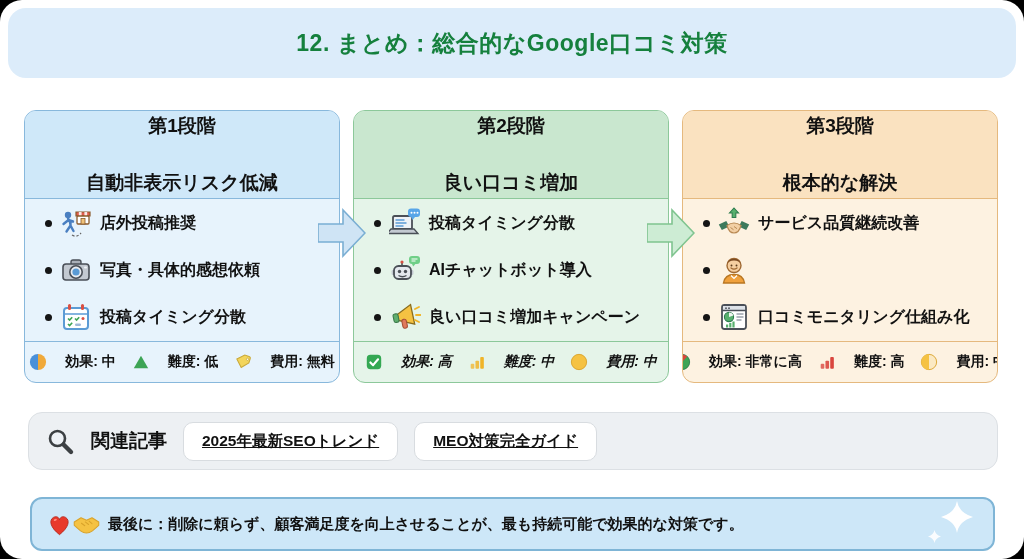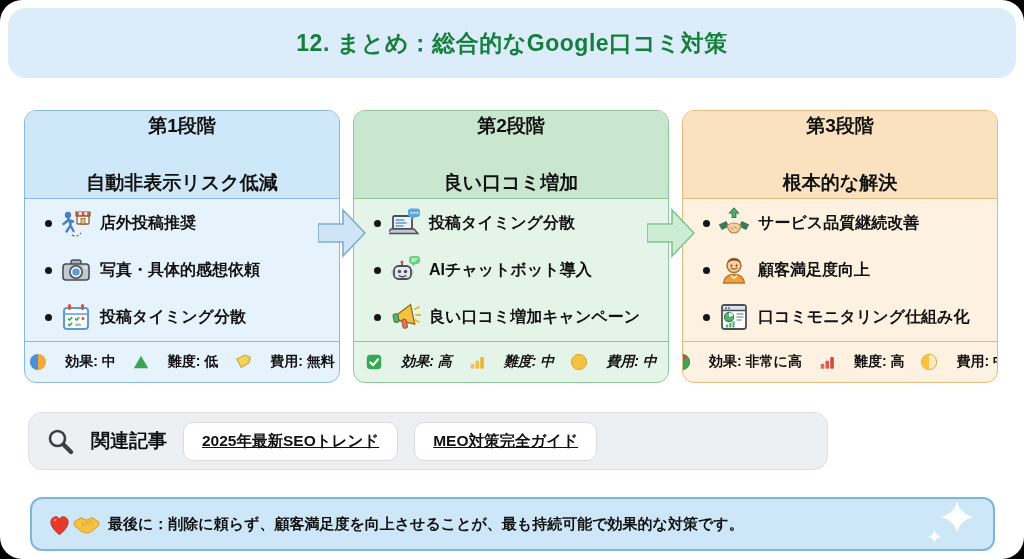--- a/index.html
+++ b/index.html
@@ -63,21 +63,21 @@
   .c3{border-color:#e5b97e;background:#fdf2e1;}
   .c3 .card-head{background:#fae2c0;border-color:#e5b97e;}
   .c3 .card-foot{border-color:#e5b97e;}
   
   .flow-arrow{position:absolute;top:205px;width:48px;height:56px;z-index:5;}
   .flow-arrow svg{width:48px;height:56px;display:block;}
   .arrow-1{left:318px;}
   .arrow-2{left:647px;}
   
   .related{
-    position:absolute;top:412px;left:28px;width:800px;height:58px;box-sizing:border-box;
+    position:absolute;top:412px;left:28px;width:970px;height:58px;box-sizing:border-box;
     background:#edf0f3;border:1px solid #dce0e4;border-radius:14px;
     display:flex;align-items:center;gap:16px;padding:0 16px;
   }
   .search-ic svg{width:30px;height:30px;display:block;}
   .related-label{font-size:19px;font-weight:bold;}
   .pill{
     background:#fff;border:1px solid #d8dce0;border-radius:10px;
     padding:8px 18px;font-size:15.5px;font-weight:bold;color:#111;
     text-decoration:underline;cursor:pointer;
   }
@@ -302,21 +302,20 @@
             <svg viewBox="0 0 32 32">
               <circle cx="16" cy="11.5" r="7" fill="#f6cfa0" stroke="#a06a33" stroke-width="1.4"></circle>
               <path d="M9.2 10.2 a7 7 0 0 1 13.6 0 q-1.4 -3.6 -6.8 -3.6 t-6.8 3.6 z" fill="#7a4a21"></path>
               <circle cx="13.5" cy="11.5" r=".95" fill="#5a3a1a"></circle>
                 <circle cx="18.5" cy="11.5" r=".95" fill="#5a3a1a"></circle>
               <path d="M13 14 q3 2.2 6 0" stroke="#a06a33" stroke-width="1.3" fill="none" stroke-linecap="round"></path>
               <path d="M5.5 29 q1.5 -8.5 10.5 -8.5 t10.5 8.5 z" fill="#f0a13c" stroke="#b97722" stroke-width="1.4"></path>
               <path d="M13 21.5 l3 3 l3 -3" stroke="#fff" stroke-width="1.2" fill="none"></path>
             </svg>
           </span>
-          <span class="lbl">顧客満足度向上</span>
         </li>
         <li>
           <span class="dot"></span>
           <span class="ic">
             <svg viewBox="0 0 32 32">
               <rect x="4" y="4" width="24" height="24" rx="2.5" fill="#fff" stroke="#4a4f57" stroke-width="1.8"></rect>
               <rect x="5" y="5" width="22" height="4.2" fill="#dde2e8"></rect>
               <path d="M4 9.5 h24" stroke="#4a4f57" stroke-width="1.3"></path>
               <circle cx="8" cy="7.2" r=".9" fill="#4a4f57"></circle>
                 <circle cx="11" cy="7.2" r=".9" fill="#4a4f57"></circle>

